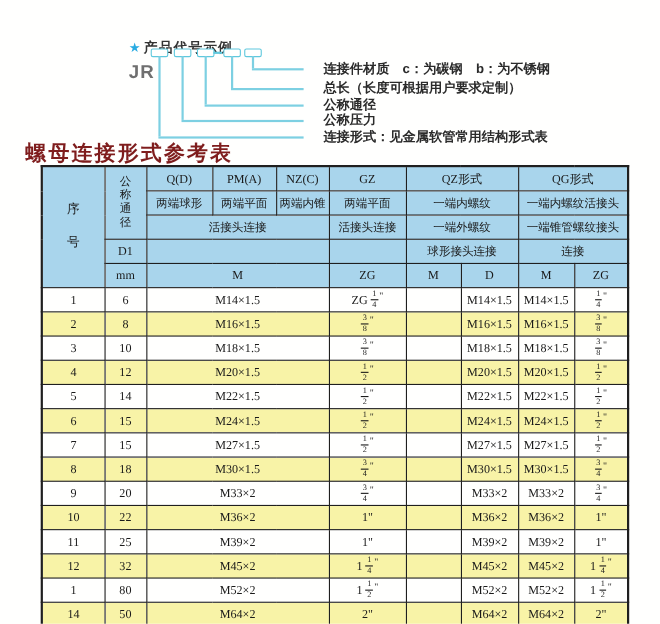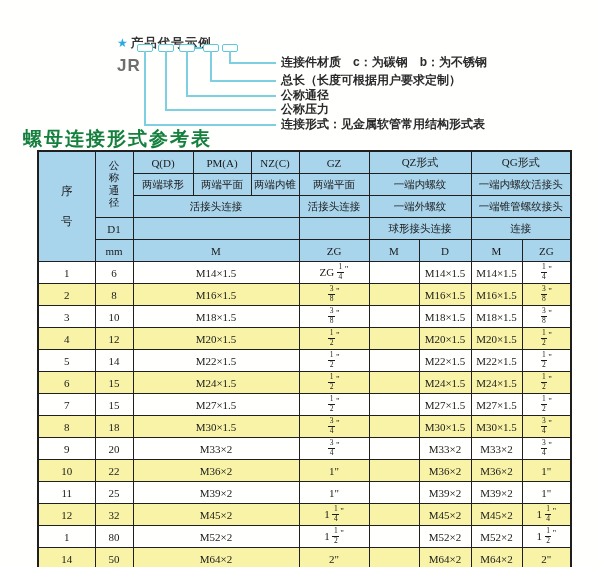--- a/index.html
+++ b/index.html
@@ -10,23 +10,23 @@
   }
   
   .abs{position:absolute;}
   .star-line{left:117px;top:24px;font-size:12.5px;font-weight:bold;color:#333;letter-spacing:1px;margin-top:11px;}
   .star{color:#29abe2;margin-right:2px;font-size:12px;}
   .jr{left:117px;top:56px;font-size:17px;font-weight:bold;color:#6f6f6f;letter-spacing:1px;}
   .code-box{top:44px;width:14px;height:6px;border:1.5px solid #5fc8dd;border-radius:2px;background:#fffffe;}
   .code-dash{left:194px;top:47px;width:8px;height:2px;background:#5fc8dd;}
   .vline{width:1.5px;background:#7dd0e2;top:51px;}
   .hline{height:1.5px;background:#7dd0e2;}
-  .dlabel{left:281px;font-size:12px;font-weight:bold;color:#2b2b2b;white-space:nowrap;line-height:13px;}
+  .dlabel{left:294px;font-size:12px;font-weight:bold;color:#2b2b2b;white-space:nowrap;line-height:13px;}
   
-  .tbl-title{left:23px;top:126px;font-size:19px;font-weight:bold;color:#15803d;
+  .tbl-title{left:23px;top:126px;font-size:19px;font-weight:bold;color:#7f1d1d;
     font-family:"Liberation Serif","DejaVu Serif",serif;letter-spacing:2px;}
   table{
     position:absolute;left:37px;top:150px;border-collapse:collapse;table-layout:fixed;
     font-family:"Liberation Serif","DejaVu Serif",serif;
     border:2px solid #1f1f1f;
   }
   td{border:1px solid #1f1f1f;text-align:center;vertical-align:middle;
      font-size:11px;color:#1a1a1a;padding:0;height:21px;overflow:hidden;white-space:nowrap;}
   thead td{background:#a9d5ec;}
   thead td.cjk{font-size:10.5px;}

